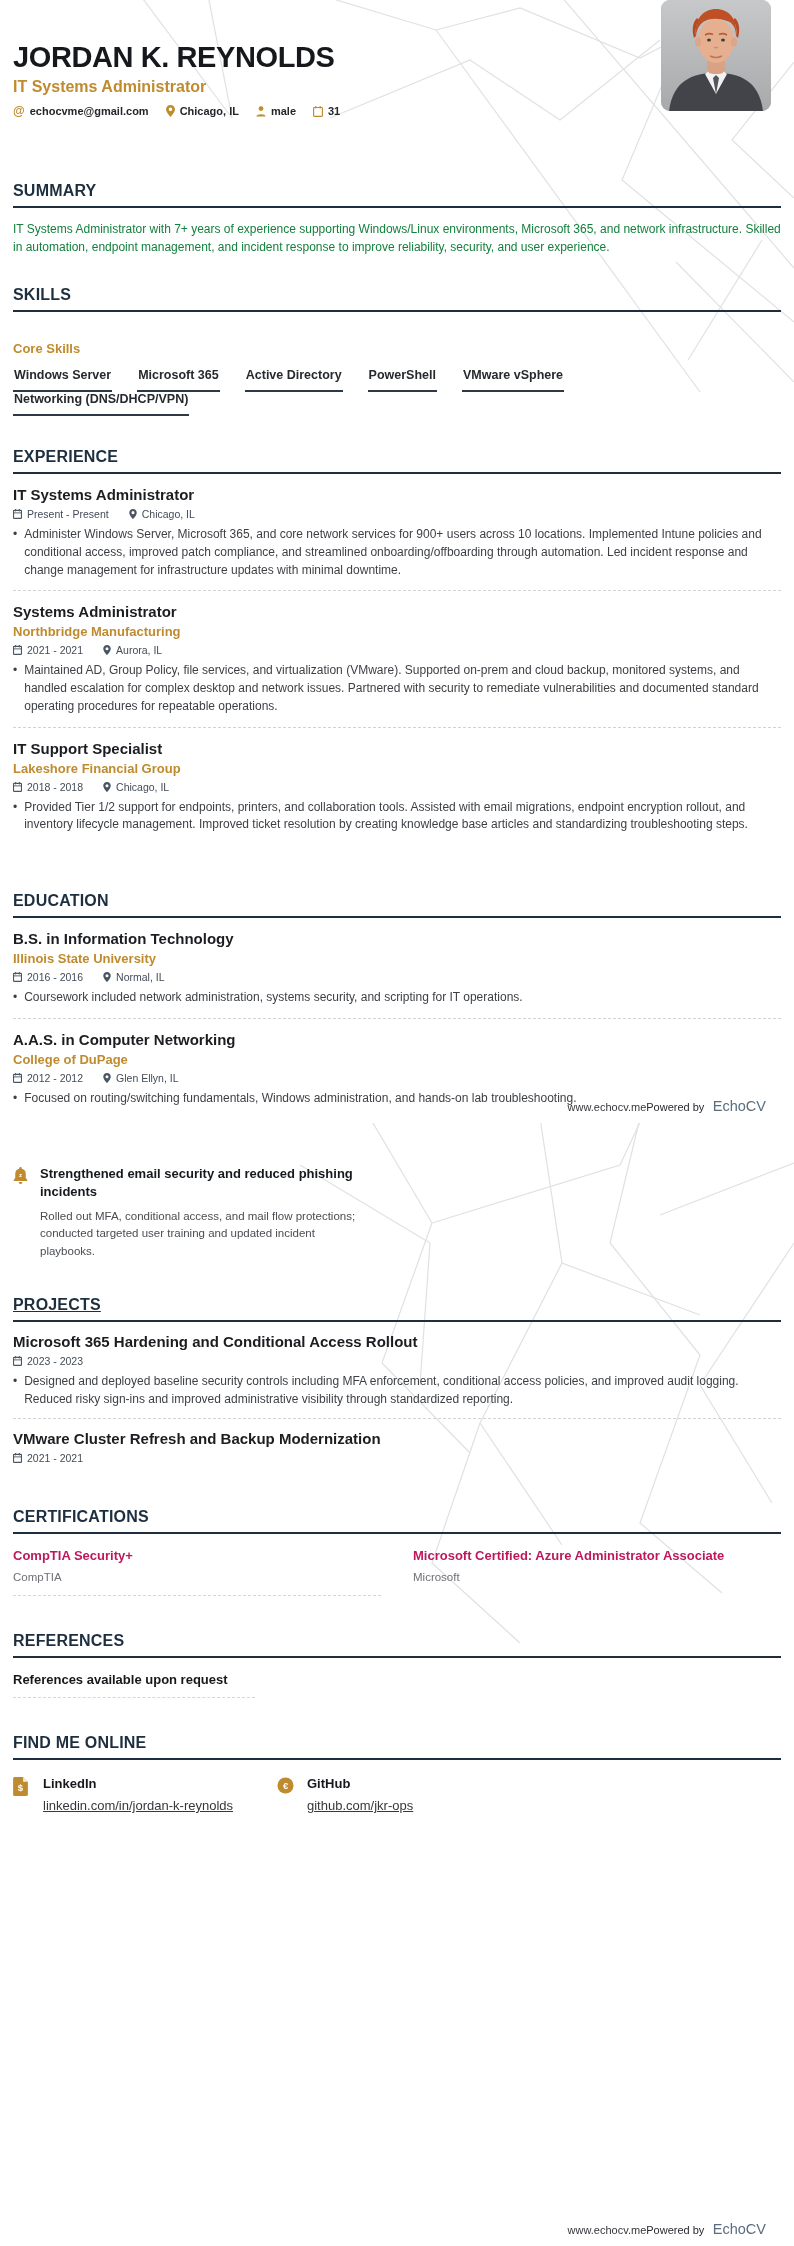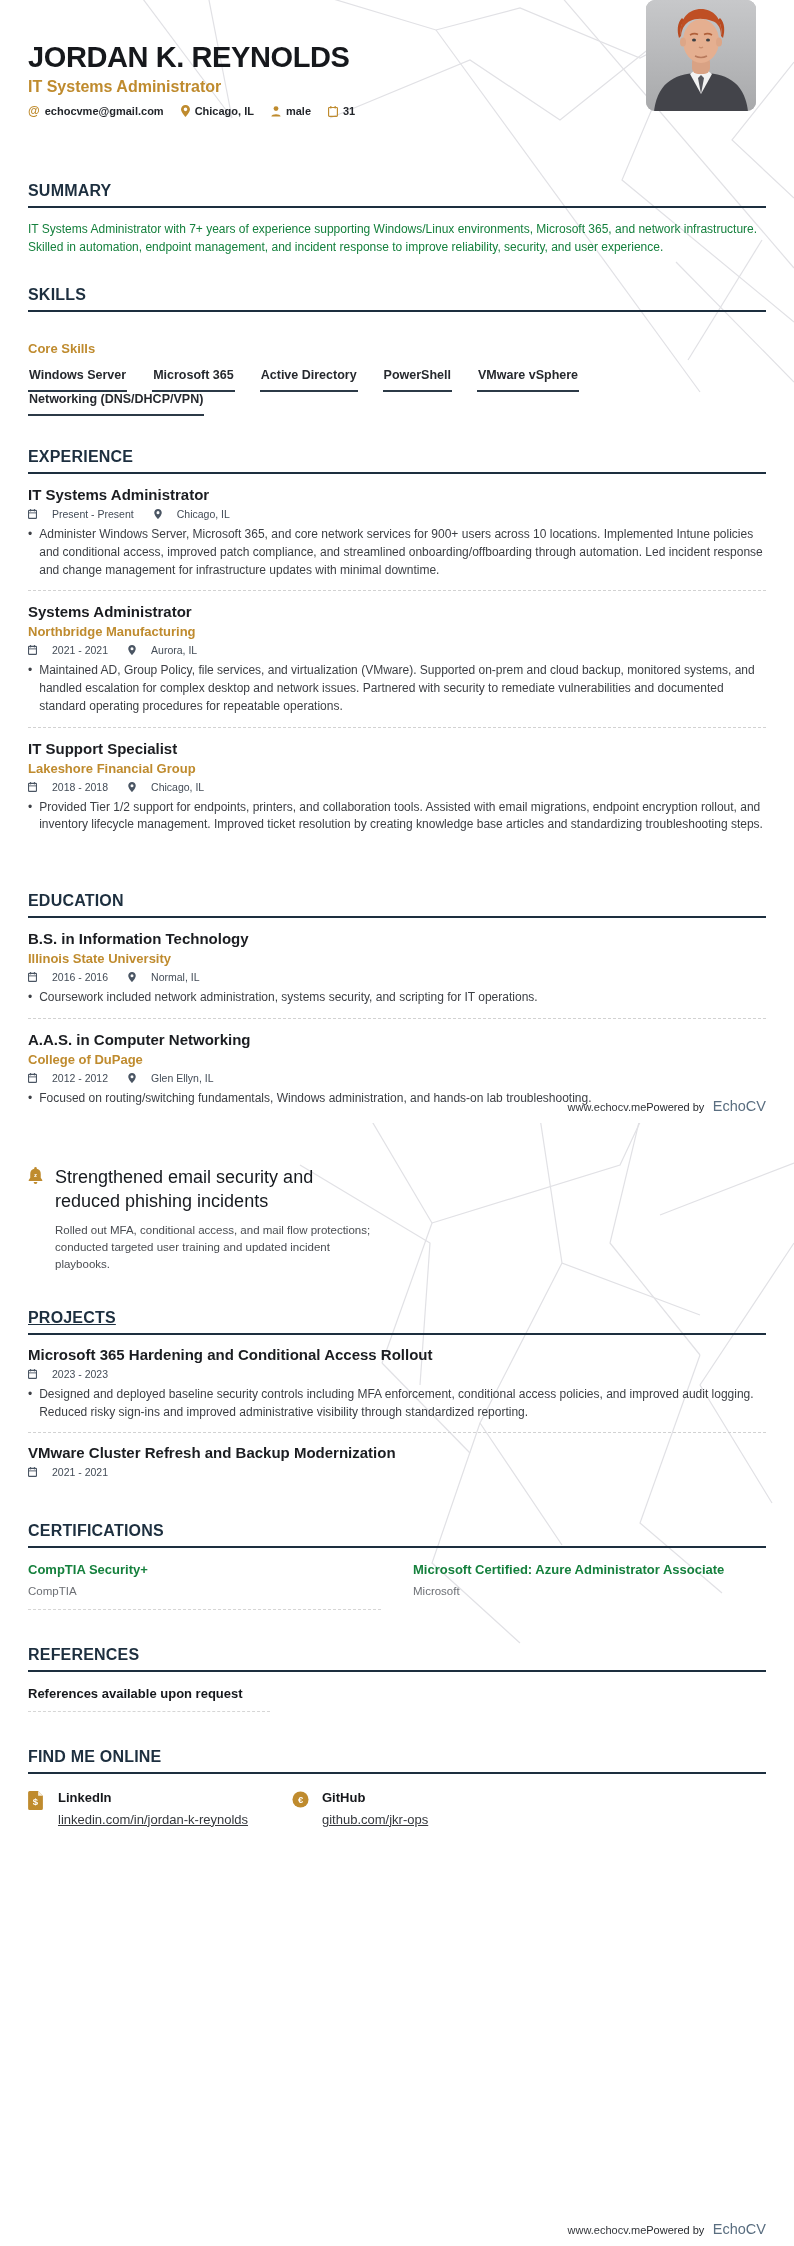--- a/index.html
+++ b/index.html
@@ -15,21 +15,21 @@
     height: 1123px;
     overflow: hidden;
     background: #ffffff;
   }
   .bg-lines {
     position: absolute; inset: 0;
     width: 794px; height: 1123px;
     pointer-events: none;
   }
   .bg-lines polyline, .bg-lines line { fill: none; stroke: #e1e1e5; stroke-width: 1.2; }
-  .content { position: relative; padding: 0 28px; }
+  .content { position: relative; padding: 0 13px; }
 
   
   .header { position: relative; padding-top: 42px; min-height: 120px; }
   .person-name {
     font-size: 29px; font-weight: 800; color: #16181c;
     letter-spacing: -0.4px; line-height: 1.04;
   }
   .person-title { margin-top: 6px; font-size: 16px; font-weight: 700; color: #bf8b2e; }
   .contact-row { margin-top: 9px; display: flex; align-items: center; gap: 17px; }
   .c-item { display: inline-flex; align-items: center; gap: 5px; font-size: 11px; font-weight: 700; color: #23262b; }
@@ -63,40 +63,40 @@
   .skill-chip {
     font-size: 12.5px; font-weight: 700; color: #26292e;
     border-bottom: 2px solid #2c3a47; padding: 0 1px 8px 1px; margin-right: 25px;
   }
 
   .job { padding: 12px 0 11px 0; border-bottom: 1px dashed #d2d2d2; }
   .job.last { border-bottom: none; }
   .job-title { font-size: 15px; font-weight: 800; color: #1b1d21; }
   .job-company { margin-top: 4px; font-size: 13px; font-weight: 700; color: #bf8b2e; }
   .meta-row { margin-top: 5px; display: flex; align-items: center; gap: 20px; }
-  .meta-item { display: inline-flex; align-items: center; gap: 15px; font-size: 10.5px; color: #434c57; }
+  .meta-item { display: inline-flex; align-items: center; gap: 5px; font-size: 10.5px; color: #434c57; }
   .meta-item svg { flex: 0 0 auto; }
   .bullet { margin-top: 6px; display: flex; font-size: 12px; line-height: 1.48; color: #3c3f44; }
   .bullet::before { content: "•"; margin-right: 7px; color: #3c3f44; }
 
   
   .two-col { display: grid; grid-template-columns: 1fr 1fr; column-gap: 32px; margin-top: 14px; align-items: start; }
   .ach-item { display: grid; grid-template-columns: 27px 1fr; padding-bottom: 12px; border-bottom: 1px dashed #d6d6d6; }
   .ach-item.nosep { border-bottom: none; }
   .ach-icon { padding-top: 2px; color: #bf8b2e; }
-  .ach-title { font-size: 18px; font-weight: 400; color: #15191e; line-height: 1.35; }
+  .ach-title { font-size: 13px; font-weight: 700; color: #15191e; line-height: 1.35; }
   .ach-text { margin-top: 8px; font-size: 11.5px; line-height: 1.5; color: #4a4d52; }
   .ach-single { max-width: 355px; }
 
   .proj { padding: 11px 0 10px 0; border-bottom: 1px dashed #d2d2d2; }
   .proj.last { border-bottom: none; }
 
   .cert-item { padding-bottom: 12px; }
   .cert-item.sep { border-bottom: 1px dashed #d6d6d6; }
-  .cert-name { font-size: 13px; font-weight: 800; color: #15803d; }
+  .cert-name { font-size: 13px; font-weight: 800; color: #be185d; }
   .cert-issuer { margin-top: 8px; font-size: 11.5px; color: #6d7075; }
 
   .ref-text { margin-top: 14px; font-size: 13px; font-weight: 800; color: #16181c; }
   .ref-dashes { width: 242px; border-bottom: 1px dashed #d6d6d6; margin-top: 10px; }
 
   .online-row { display: grid; grid-template-columns: 264px 1fr; margin-top: 16px; }
   .online-item { display: grid; grid-template-columns: 30px 1fr; }
   .online-icon { color: #bf8b2e; padding-top: 1px; }
   .online-label { font-size: 13px; font-weight: 800; color: #16181c; }
   .online-url { margin-top: 7px; font-size: 13px; color: #35383d; text-decoration: underline; }

